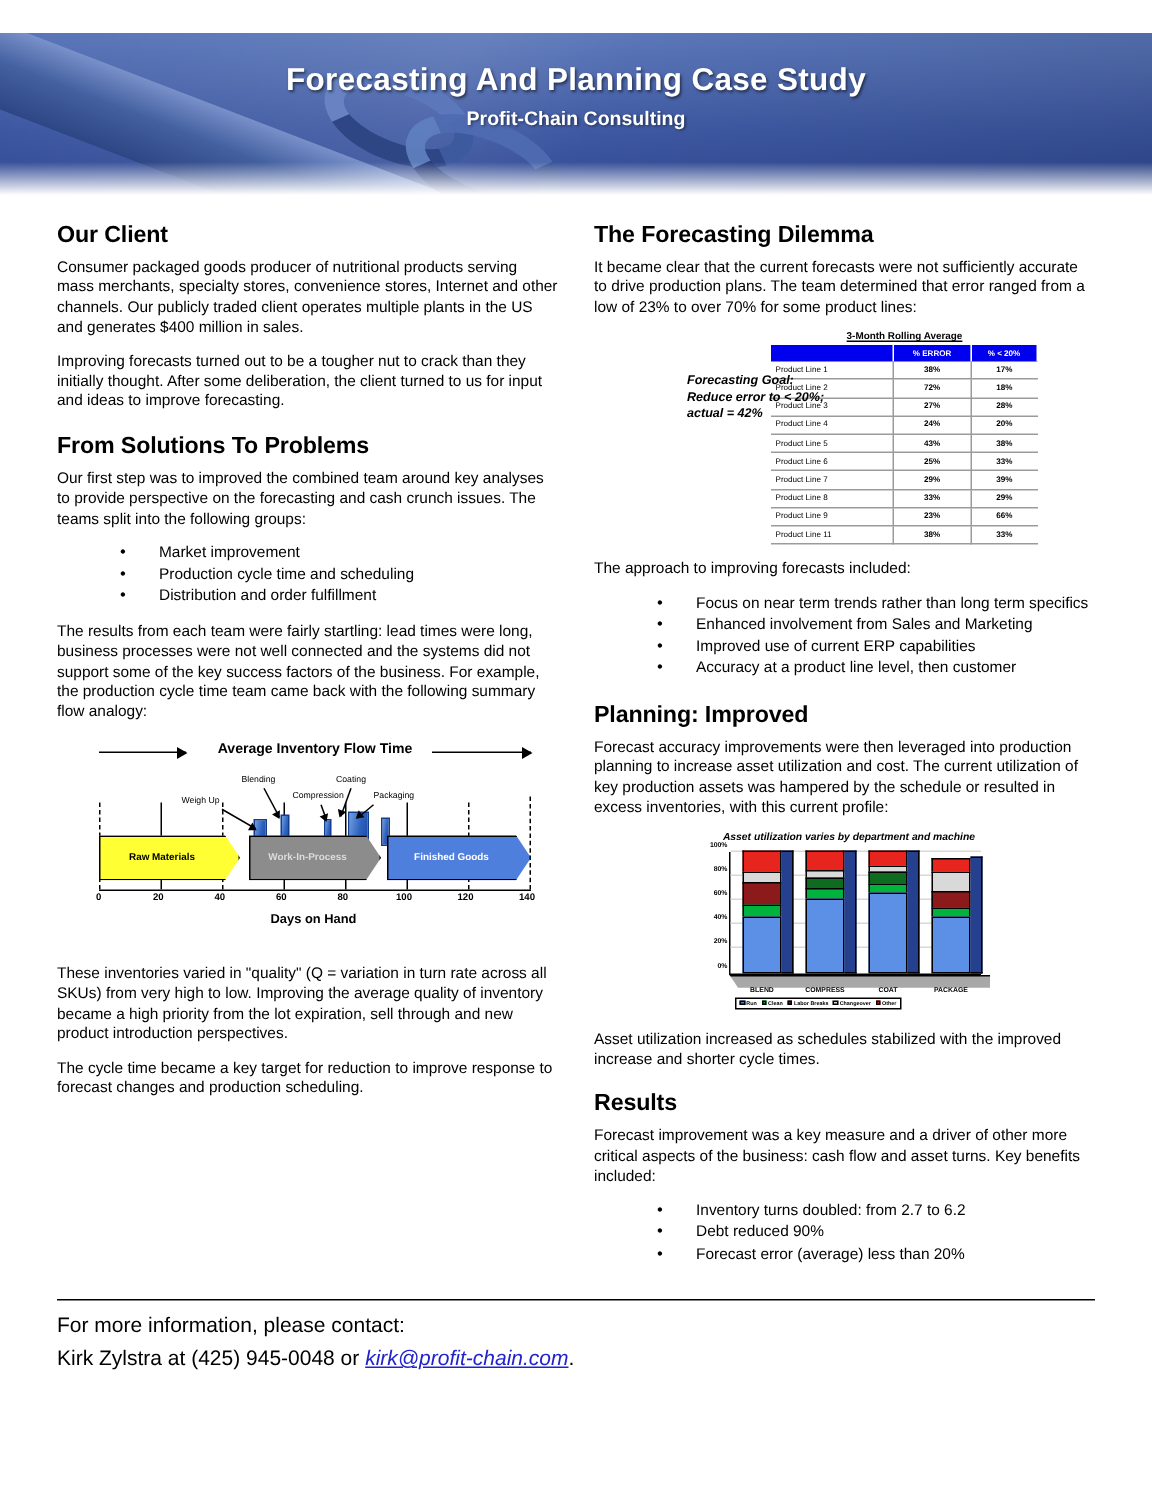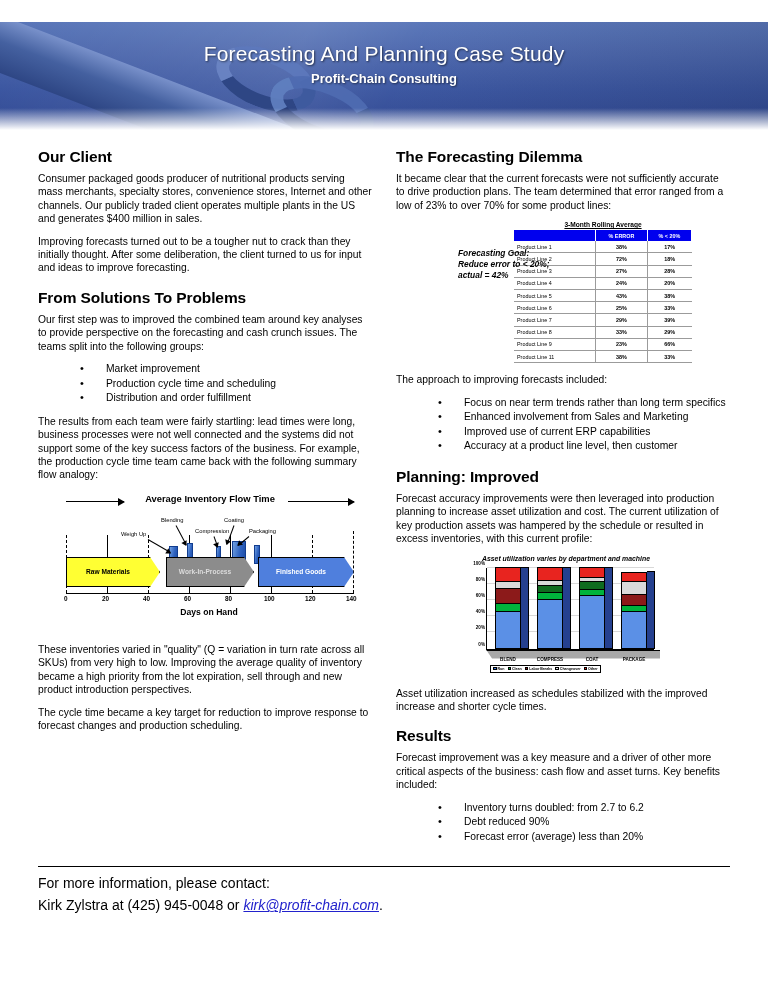--- a/index.html
+++ b/index.html
@@ -48,21 +48,21 @@
     left: 268px; top: 58px; width: 108px; height: 60px;
     border-color: #4f6cb2 #385393 #263c78 #6080c0;
     transform: rotate(21deg);
   }
   .banner-fade {
     position: absolute; left:0; right:0; bottom:0; height: 22px;
     background: linear-gradient(180deg, rgba(255,255,255,0) 0%, rgba(255,255,255,.55) 55%, #ffffff 100%);
   }
   .banner-text { position: relative; text-align: center; padding-top: 20px; }
   .banner-title {
-    font-size: 21px; font-weight: normal; color: #fff;
+    font-size: 21px; font-weight: bold; color: #fff;
     letter-spacing: .2px;
     text-shadow: 1px 1px 2px rgba(0,0,0,.55);
   }
   .banner-sub {
     font-size: 13px; font-weight: bold; color: #fff;
     margin-top: 5px;
     text-shadow: 1px 1px 2px rgba(0,0,0,.5);
   }
 
   

